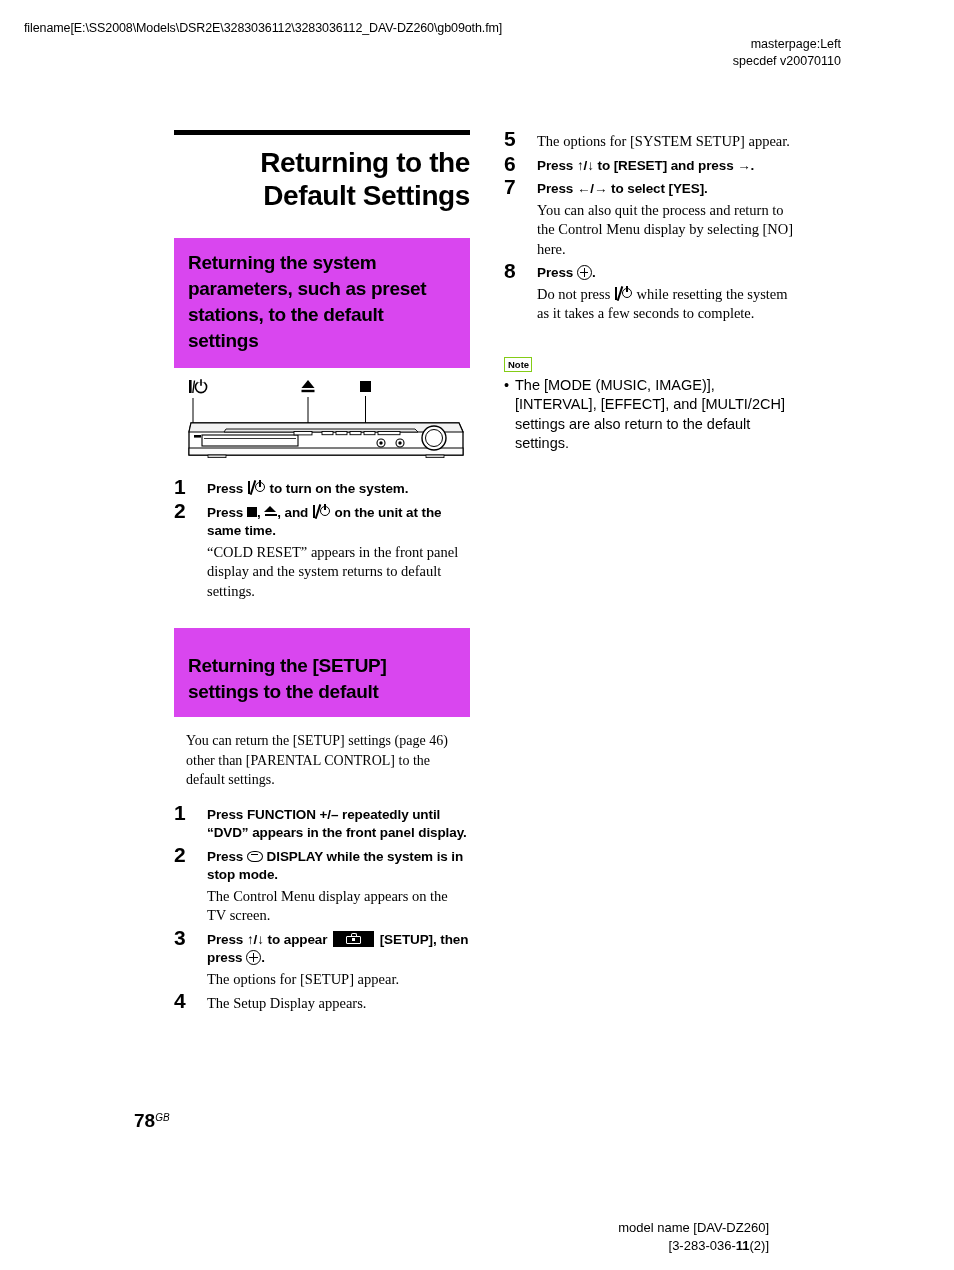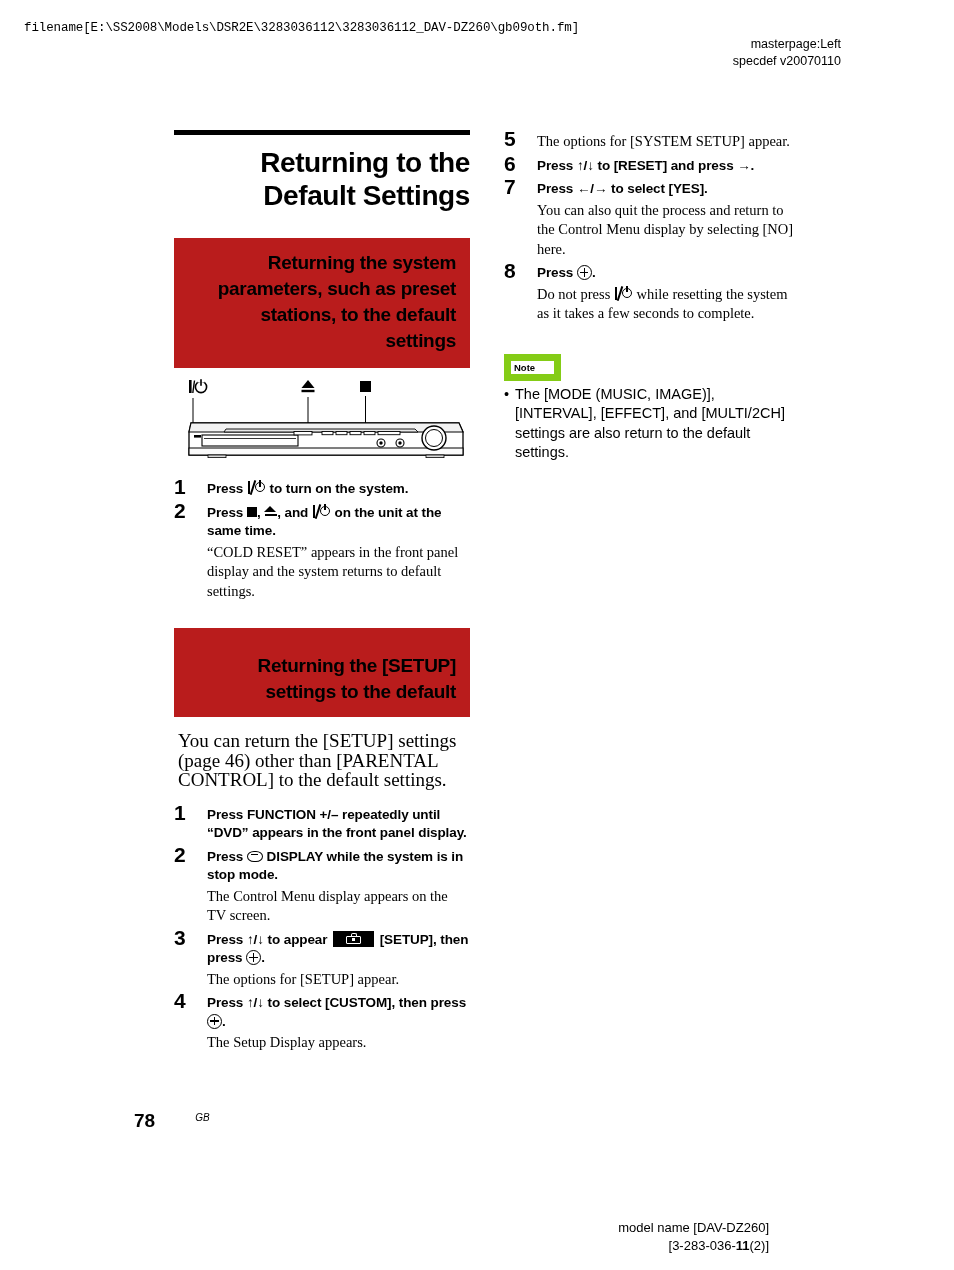--- a/index.html
+++ b/index.html
@@ -14,21 +14,21 @@
     font-family: "Liberation Serif", serif;
     color: #000000;
     overflow: hidden;
   }
 
   
   .page-header-filename {
     position: absolute;
     left: 24px;
     top: 21px;
-    font-family: Liberation Mono, monospace;
+    font-family: Liberation Sans, sans-serif;
     font-size: 12.5px;
     letter-spacing: -0.1px;
     white-space: nowrap;
   }
   .page-header-right {
     position: absolute;
     right: 113px;
     top: 36px;
     font-family: "Liberation Sans", sans-serif;
     font-size: 12.5px;
@@ -51,21 +51,20 @@
     font-family: "Liberation Sans", sans-serif;
     font-weight: bold;
     font-size: 19px;
   }
   .page-number sup {
     font-size: 10px;
     font-style: italic;
     font-weight: normal;
     vertical-align: 6px;
     letter-spacing: 0.2px;
-    padding-left: 40px;
   }
 
   
   .col-left {
     position: absolute;
     left: 174px;
     top: 130px;
     width: 296px;
   }
   .col-right {
@@ -84,28 +83,27 @@
   .h1-title {
     font-family: "Liberation Sans", sans-serif;
     font-weight: bold;
     font-size: 28px;
     line-height: 33px;
     letter-spacing: -0.4px;
     margin: 0 0 26px 0;
     text-align: right;
   }
   .h2-band {
-    background: #b91c1c;
+    background: #d946ef;
     padding: 12px 14px 14px 14px;
     font-family: "Liberation Sans", sans-serif;
     font-weight: bold;
     font-size: 19px;
     line-height: 26px;
     letter-spacing: -0.3px;
-    text-align: right;
   }
   .h2-band.tight {
     padding: 25px 14px 12px 14px;
   }
 
   
   .steps {
     margin: 0;
     padding: 0;
     list-style: none;
@@ -132,38 +130,38 @@
     letter-spacing: -0.1px;
   }
   .step-body {
     font-family: Liberation Serif, serif;
     font-size: 14.5px;
     line-height: 19.5px;
     margin-top: 2px;
   }
   .para {
     font-family: "Liberation Serif", serif;
-    font-size: 19px;
+    font-size: 14px;
     line-height: 19.5px;
-    margin: 14px 0 16px 4px;
+    margin: 14px 0 16px 12px;
   }
 
   
   .note-wrap {
     margin-top: 30px;
   }
   .note-tag {
     display: inline-block;
     background: #ffffff;
-    border: 7px solid #84cc16;
+    border: 1px solid #84cc16;
     font-family: "Liberation Sans", sans-serif;
     font-size: 9.5px;
     font-weight: bold;
     line-height: 11px;
-    padding: 1px 19px 1px 3px;
+    padding: 1px 2px 1px 3px;
     margin-bottom: 4px;
     text-align: right;
   }
   .note-item {
     font-family: Liberation Sans, sans-serif;
     font-size: 14.5px;
     line-height: 19.5px;
     padding-left: 11px;
     position: relative;
   }
@@ -399,21 +397,20 @@
     </li>
 
     <li class="step">
       <span class="step-num">3</span>
       <div class="step-title"><span>Press ↑/↓ to appear </span><span class="ico ico-setup"><span class="case"></span><span class="handle"></span><span class="latch"></span></span><span> [SETUP], then press </span><span class="ico ico-enter"></span><span>.</span></div>
       <div class="step-body">The options for [SETUP] appear.</div>
     </li>
 
     <li class="step">
       <span class="step-num">4</span>
-      <div class="step-title"><span>Press ↑/↓ to select [CUSTOM], then press </span><span class="ico ico-enter"></span><span>.</span></div>
       <div class="step-body">The Setup Display appears.</div>
     </li>
 
   </ul>
 </div>
 
 <div class="device-fig">
   <svg width="290" height="92" viewBox="0 0 290 92" xmlns="http://www.w3.org/2000/svg">
 
     <g>

